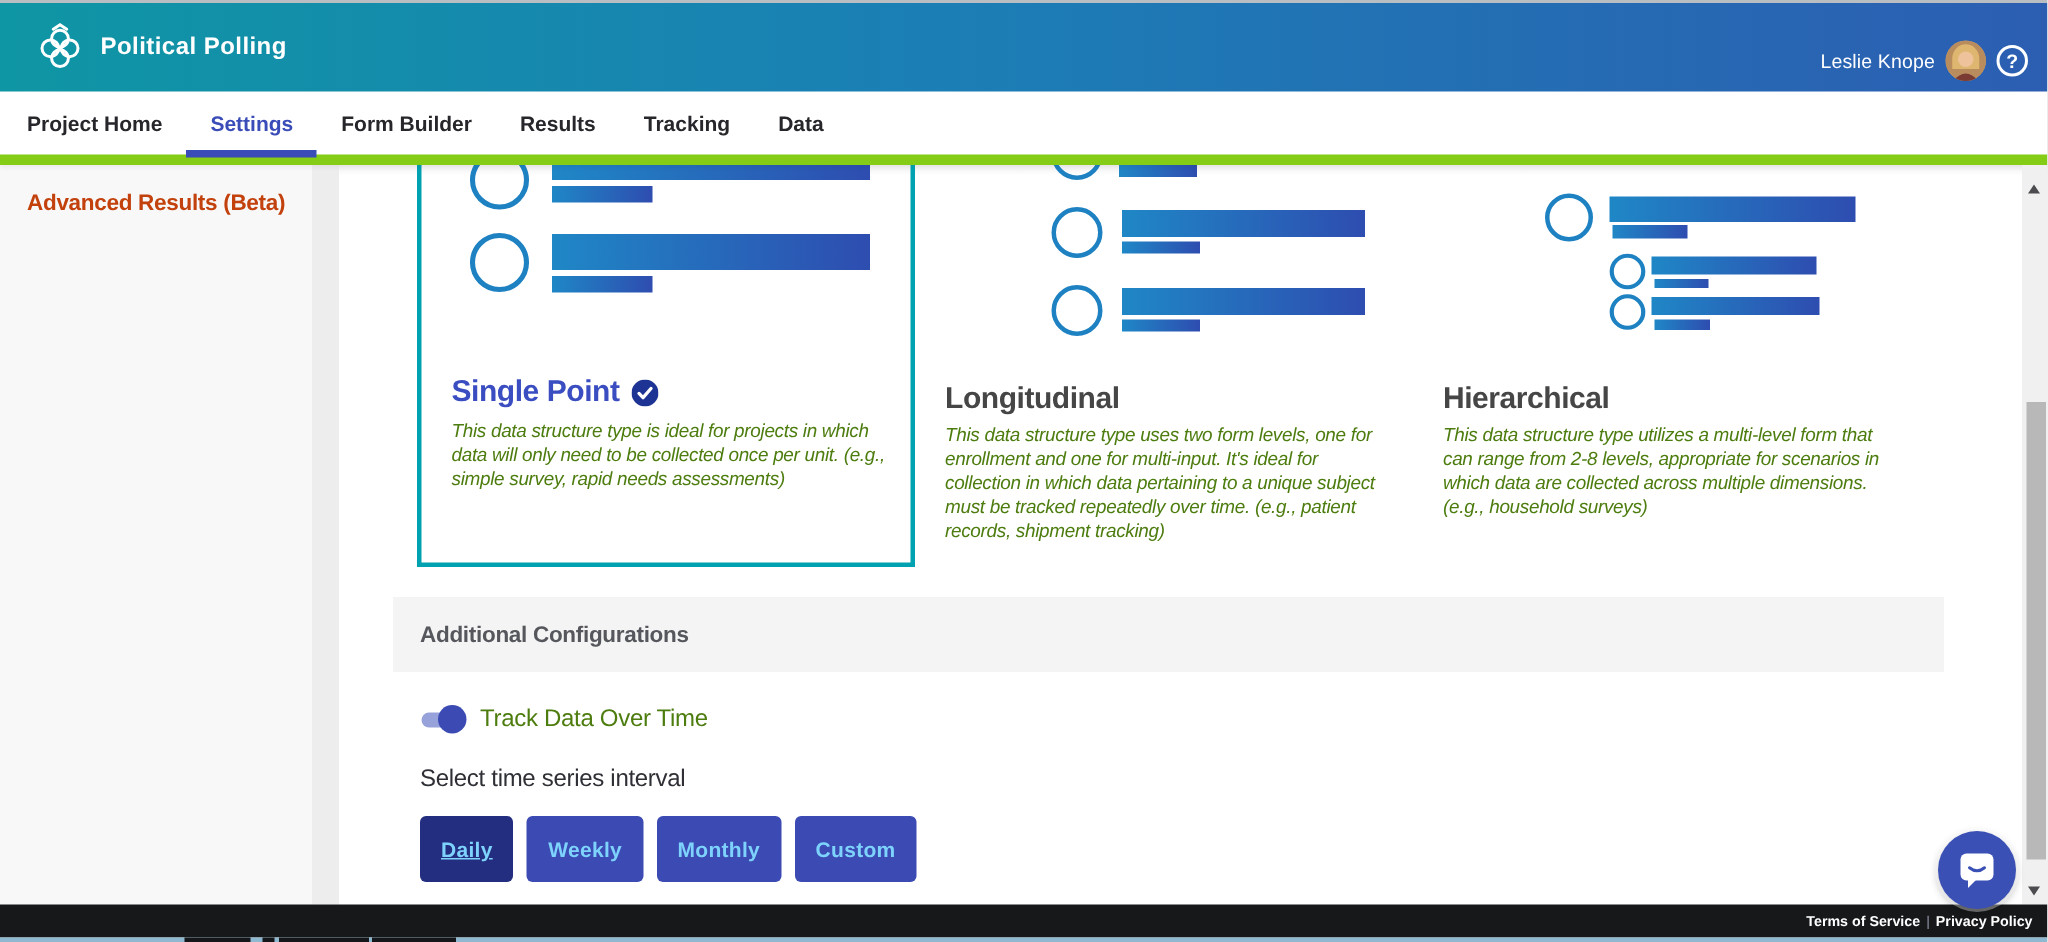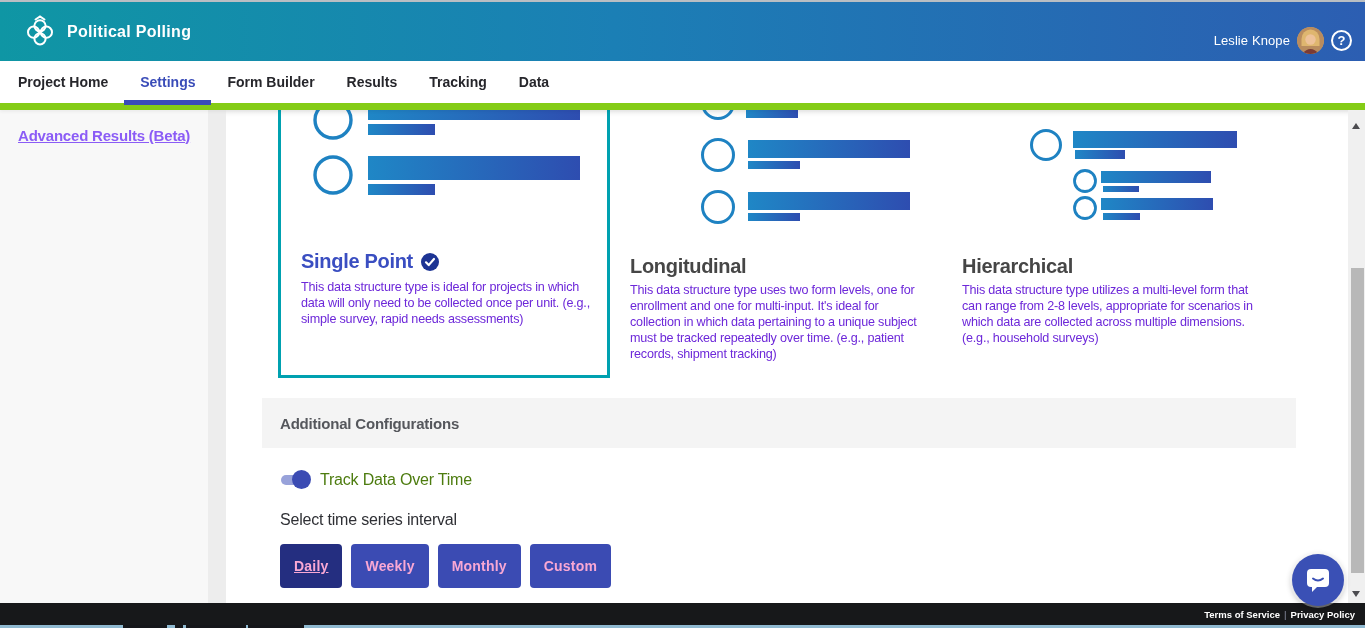--- a/index.html
+++ b/index.html
@@ -37,58 +37,58 @@
   }
   .nav-item {
     position:relative; padding:0 16px; display:flex; align-items:center;
     font-size:14px; font-weight:bold; color:#26262b; cursor:pointer; white-space:nowrap;
   }
   .nav-item.active { color:#3a4cb8; }
   .nav-underline { position:absolute; left:0; right:0; bottom:-2px; height:5px; background:#3a4cb8; }
 
   
   .sidebar { position:absolute; left:0; top:110px; width:208px; height:493px; background:#f8f8f8; }
-  .sidebar-item { padding:17px 0 0 18px; font-size:15px; font-weight:bold; color:#8b5cf6; letter-spacing:-.2px; cursor:pointer;text-decoration:underline; }
+  .sidebar-item { padding:17px 0 0 18px; font-size:15px; font-weight:bold; color:#c2410c; letter-spacing:-.2px; cursor:pointer; }
   .sidebar-strip { position:absolute; left:208px; top:110px; width:18px; height:493px; background:#ededed; }
 
   
   .main { position:absolute; left:226px; top:110px; width:1348px; height:493px; background:#ffffff; overflow:hidden; }
   .main-top-shadow { position:absolute; left:0; top:0; width:100%; height:7px; background:linear-gradient(rgba(0,0,0,.06),rgba(0,0,0,0)); }
 
   .illustrations { position:absolute; left:0; top:0; width:1122px; height:290px; pointer-events:none; }
 
   .card { position:absolute; top:-14px; height:282px; cursor:pointer; }
   .card.selected { left:52px; width:332px; border:3px solid #00a1b0; background:transparent; }
   .card.plain-1 { left:404px; width:313px; }
   .card.plain-2 { left:736px; width:330px; }
   .card-title { position:absolute; font-size:20px; font-weight:bold; letter-spacing:-.3px; color:#464646; display:flex; align-items:center; gap:8px; white-space:nowrap; }
   .card.selected .card-title { left:20px; top:151px; color:#3a4ec1; }
   .card.plain-1 .card-title, .card.plain-2 .card-title { left:0; top:159px; }
-  .card-desc { position:absolute; font-size:12.6px; line-height:16px; letter-spacing:-.2px; color:#6d28d9; }
+  .card-desc { position:absolute; font-size:12.6px; line-height:16px; letter-spacing:-.2px; color:#4d7c0f;font-style:italic; }
   .card.selected .card-desc { left:20px; top:180px; width:292px; }
   .card.plain-1 .card-desc { left:0; top:186px; width:300px; }
   .card.plain-2 .card-desc { left:0; top:186px; width:306px; }
   .check-badge { width:18px; height:18px; flex:0 0 auto; }
 
   
   .section-band {
     position:absolute; left:36px; top:288px; width:1034px; height:50px; background:#f4f4f4;
     display:flex; align-items:center; padding-left:18px;
     font-size:15px; font-weight:bold; color:#55575c; letter-spacing:-.2px;
   }
   .toggle-row { position:absolute; left:54px; top:360px; height:19px; display:flex; align-items:center; }
   .toggle { position:relative; width:32px; height:19px; cursor:pointer; flex:0 0 auto; }
   .toggle-track { position:absolute; left:1px; top:5px; width:28px; height:10px; border-radius:5px; background:#98a2da; }
   .toggle-thumb { position:absolute; left:12px; top:0; width:19px; height:19px; border-radius:50%; background:#3b4bb3; }
   .toggle-label { margin-left:8px; font-size:16px; color:#4d7c0f; letter-spacing:-.2px; }
   .interval-label { position:absolute; left:54px; top:401px; font-size:16px; color:#2f3035; letter-spacing:-.2px; }
   .buttons-row { position:absolute; left:54px; top:434px; display:flex; gap:9px; }
   .interval-btn {
     height:44px; padding:0 14px; border:none; border-radius:4px; background:#3b4bb3;
-    color:#f9a8d4; font-family:"Liberation Sans",sans-serif; font-size:14px; font-weight:bold; letter-spacing:.2px; cursor:pointer;
+    color:#7dd3fc; font-family:"Liberation Sans",sans-serif; font-size:14px; font-weight:bold; letter-spacing:.2px; cursor:pointer;
   }
   .interval-btn.selected { background:#242e80; }
   .interval-btn.selected span { text-decoration:underline; }
 
   
   .scrollbar { position:absolute; left:1348px; top:110px; width:17px; height:493px; background:#f0f0f0; z-index:40; }
   .scroll-thumb { position:absolute; left:3px; top:158px; width:13px; height:305px; background:#b8b8b8; cursor:pointer; }
   .scroll-up { position:absolute; left:4px; top:13px; width:0; height:0; border-left:4.5px solid transparent; border-right:4.5px solid transparent; border-bottom:6px solid #4c4c50; cursor:pointer; }
   .scroll-down { position:absolute; left:4px; top:481px; width:0; height:0; border-left:4.5px solid transparent; border-right:4.5px solid transparent; border-top:6px solid #4c4c50; cursor:pointer; }
 

